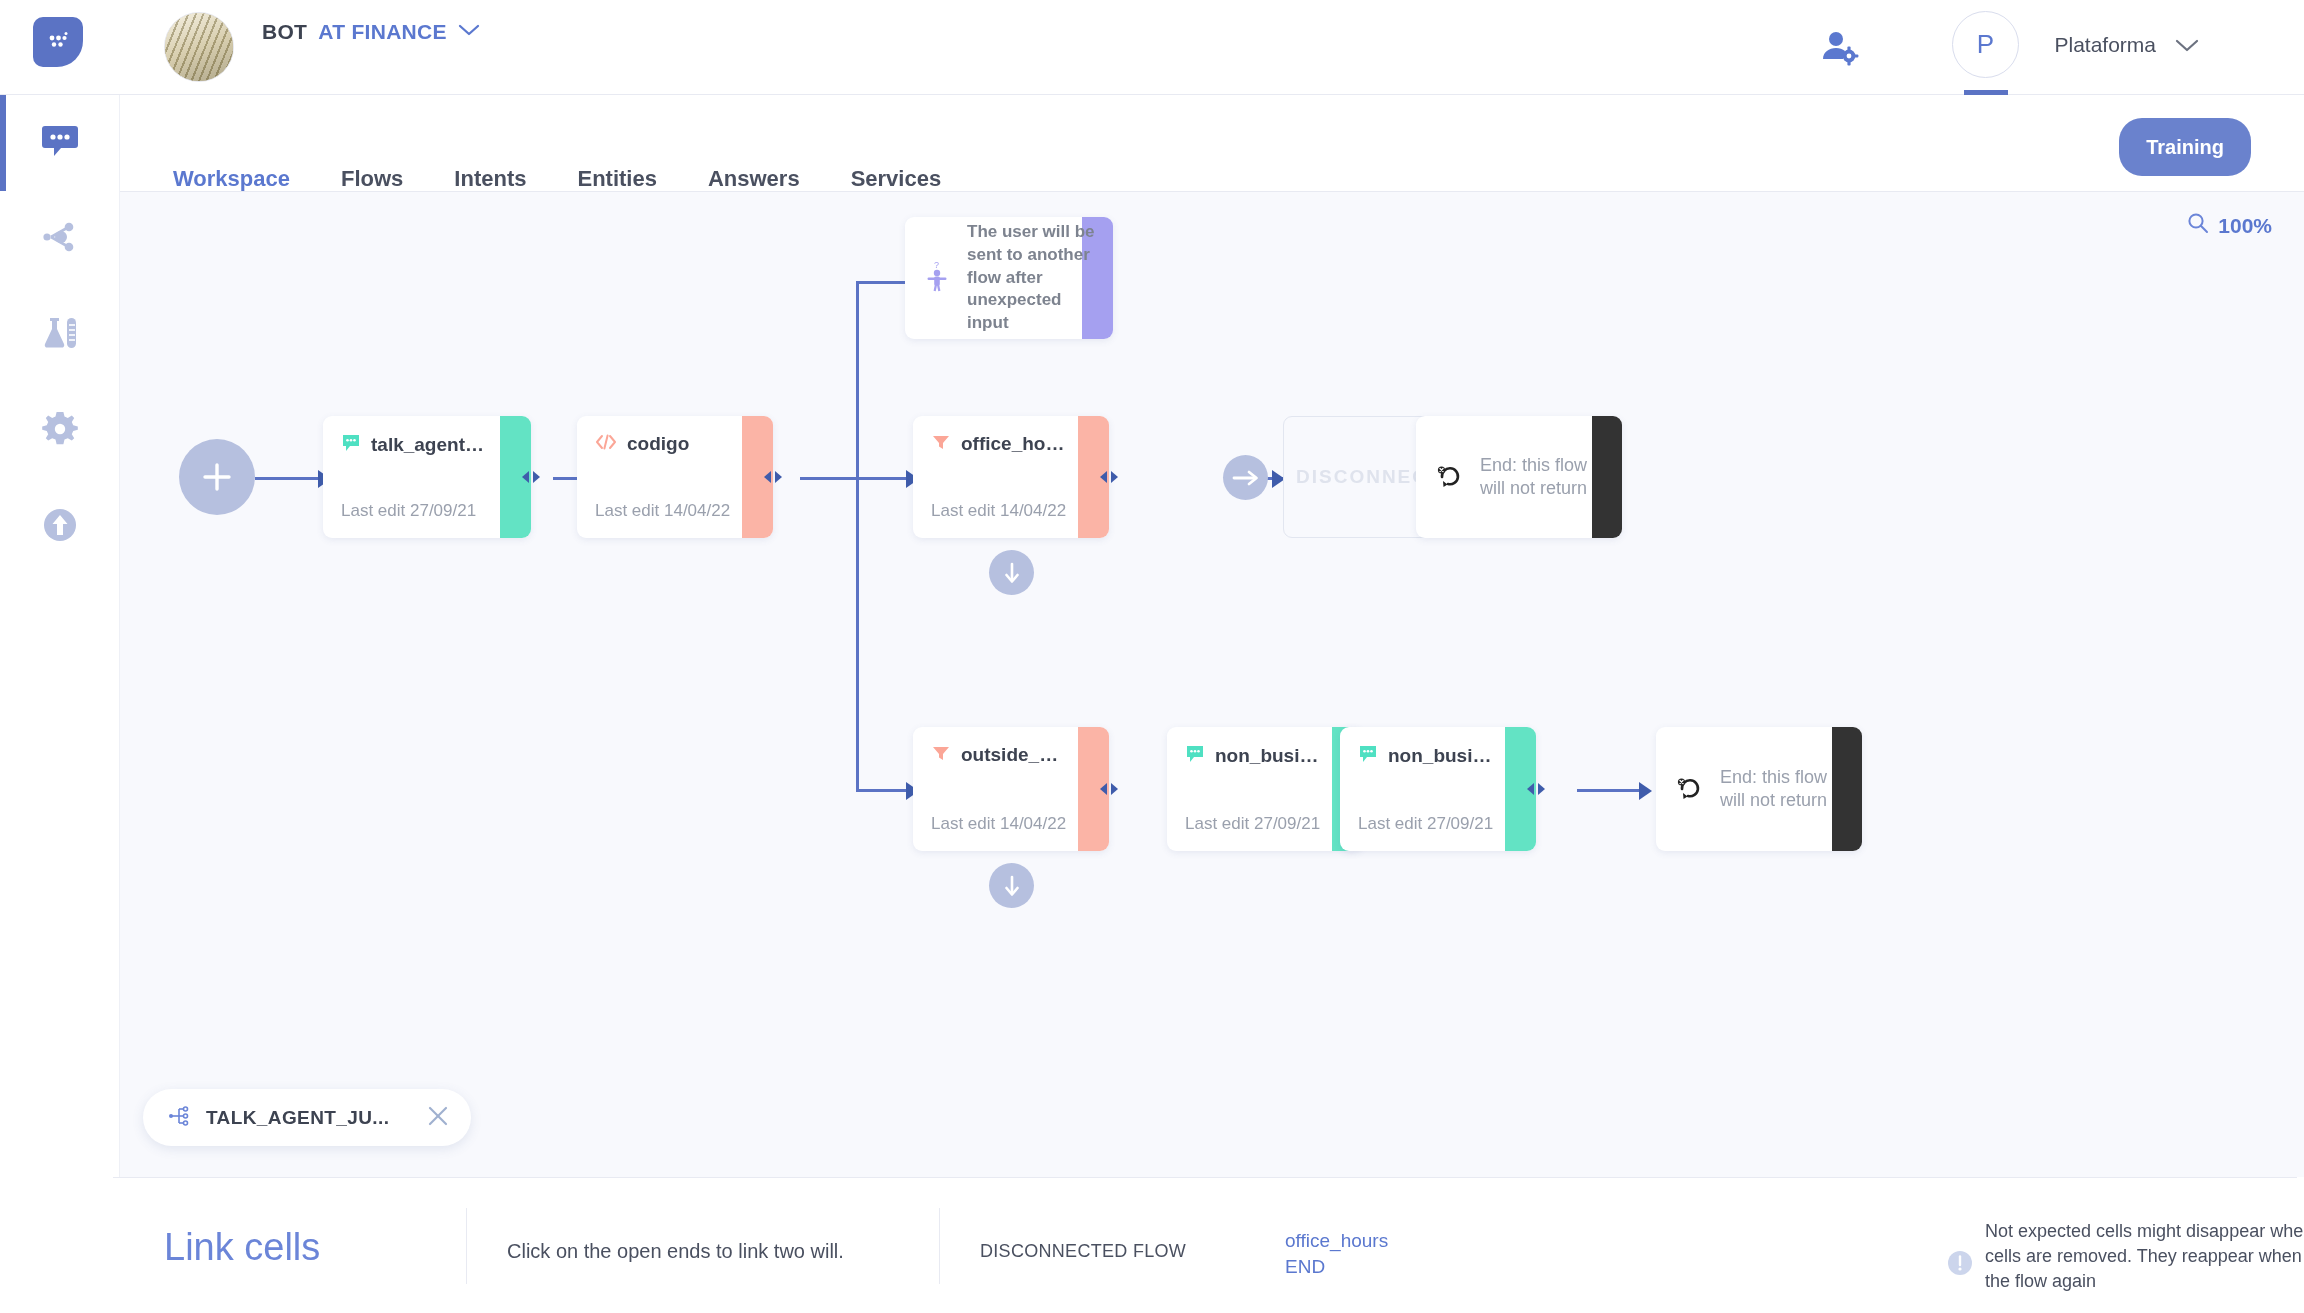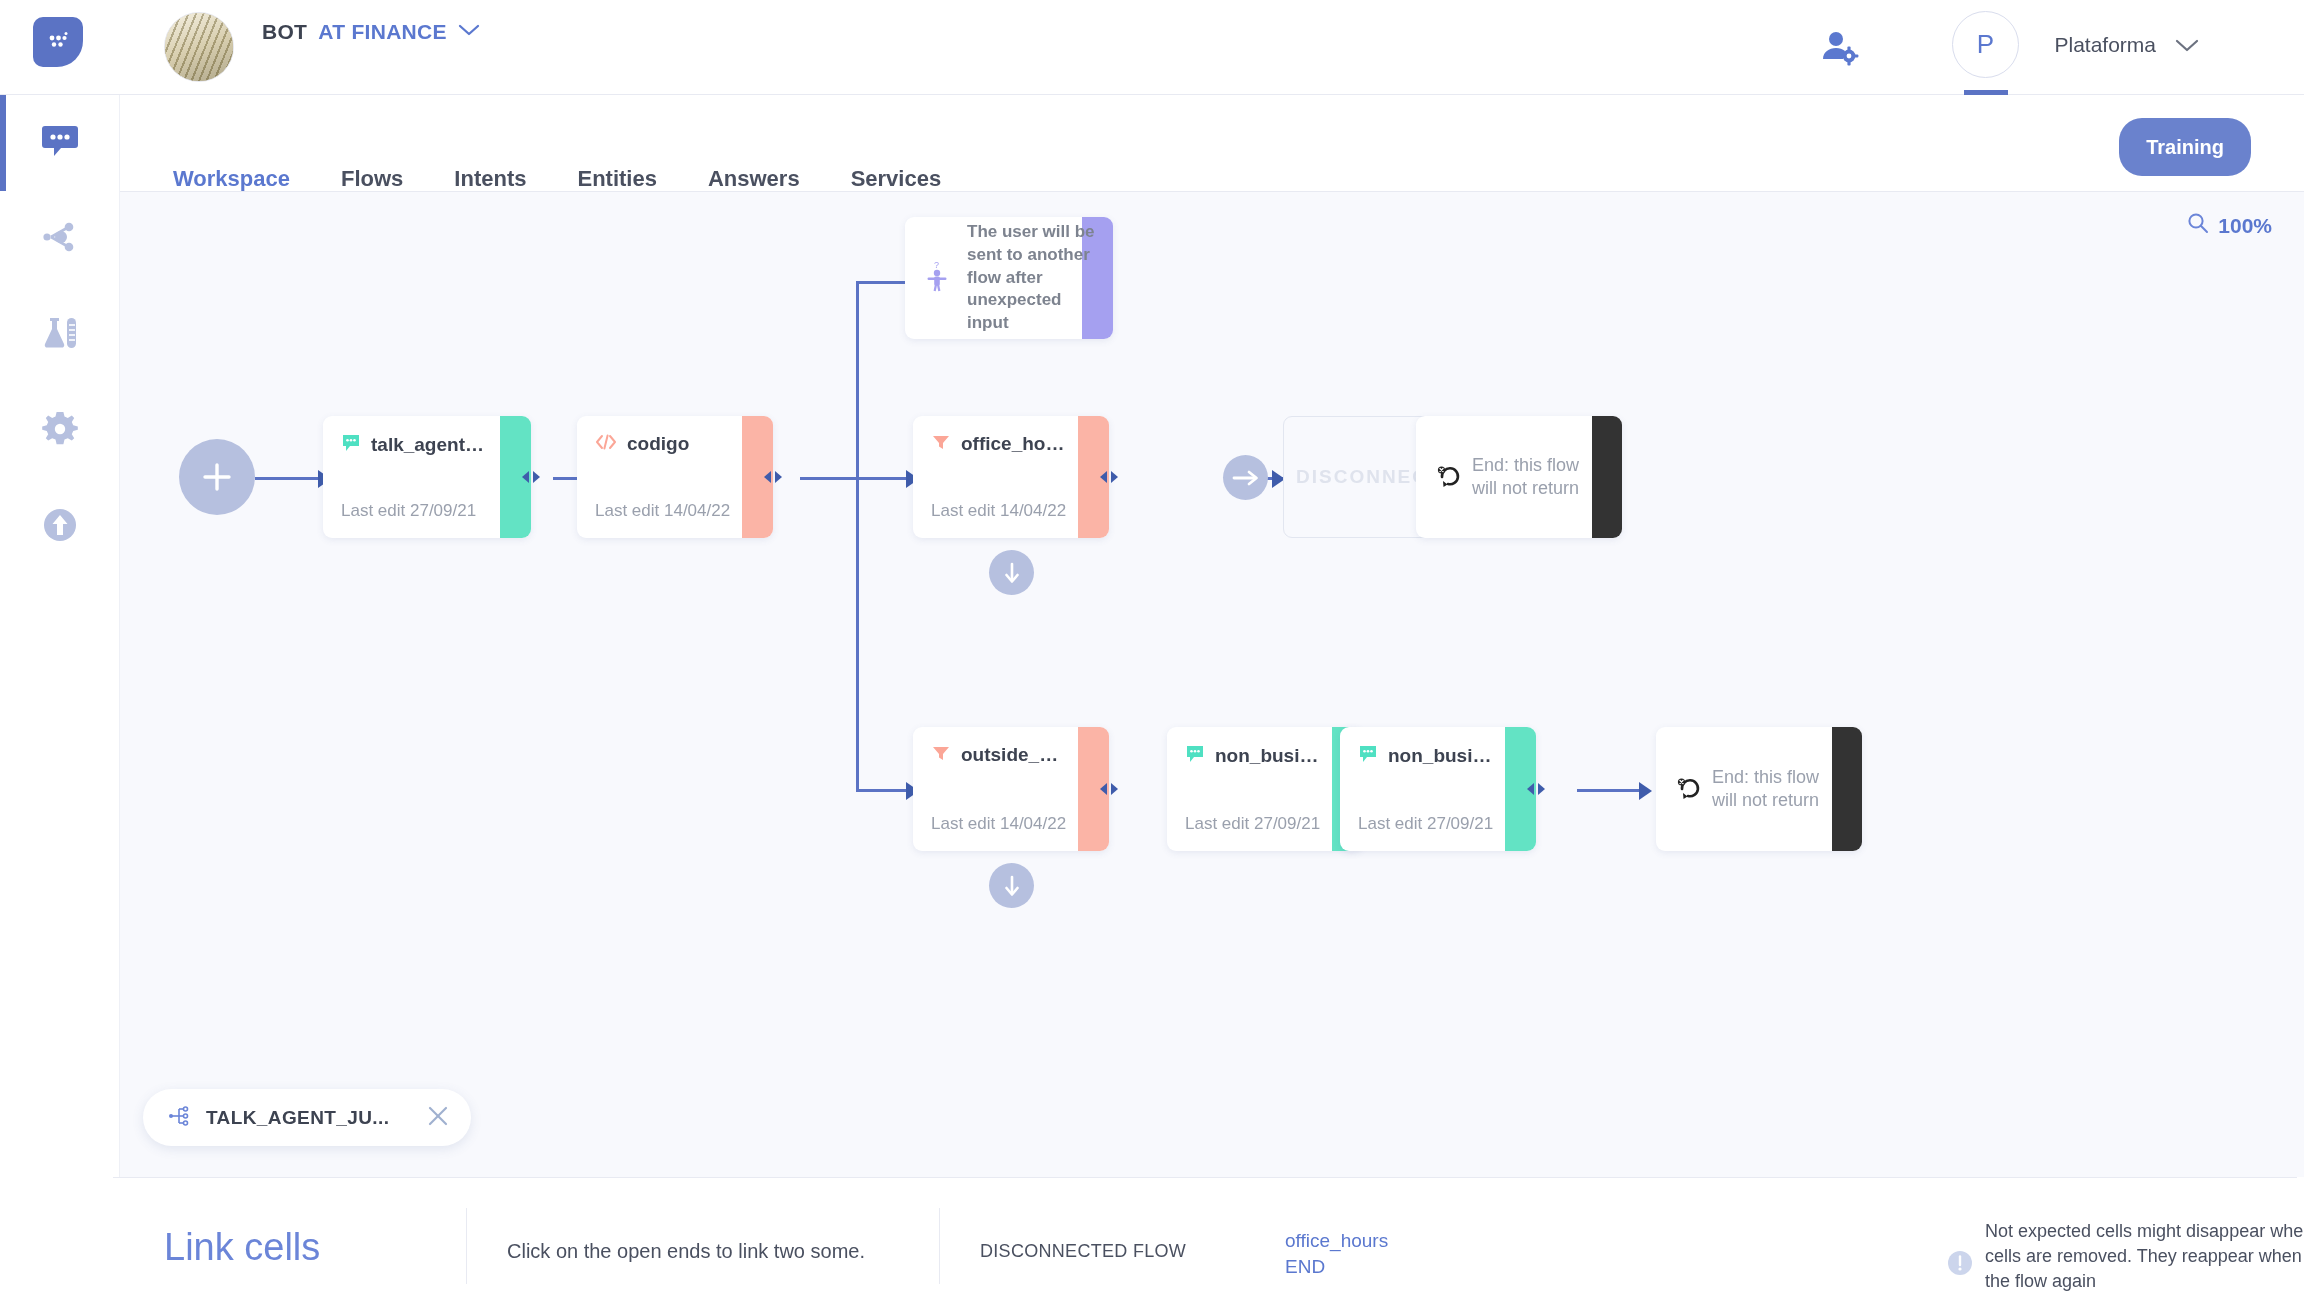--- a/index.html
+++ b/index.html
@@ -121,21 +121,21 @@
   .node-title {
     font-size: 19px; font-weight: bold; color: #3d4351;
     white-space: nowrap; overflow: hidden; text-overflow: ellipsis;
   }
   .node-foot {
     position: absolute; left: 18px; bottom: 17px;
     font-size: 17px; color: #9aa0ad;
   }
   .node.terminal .node-bar { background: #333333; width: 30px; }
   .node-term-text {
-    position: absolute; left: 56px; top: 50%; transform: translateY(-50%);
+    position: absolute; left: 64px; top: 50%; transform: translateY(-50%);
     font-size: 18px; color: #9aa0ad; line-height: 1.28; width: 130px;
   }
   .node-term-icon { position: absolute; left: 20px; top: 50%; transform: translateY(-50%); }
   .node.ghost {
     background: #f8f9fd; border: 1px solid #e2e6f0; box-shadow: none;
     display: flex; align-items: center; justify-content: center;
   }
   .ghost-label { font-size: 19px; color: #dfe3ed; letter-spacing: 2px; font-weight: bold; }
   .node-multi-text {
     position: absolute; left: 62px; top: 50%; transform: translateY(-50%);
@@ -598,21 +598,21 @@
     <svg width="22" height="22" viewBox="0 0 22 22">
         <line x1="3" y1="3" x2="19" y2="19" stroke="#9fb0cf" stroke-width="2.2" stroke-linecap="round"></line>
         <line x1="19" y1="3" x2="3" y2="19" stroke="#9fb0cf" stroke-width="2.2" stroke-linecap="round"></line>
       </svg>
   </span>
 </div>
 
 <div id="bottombar">
   <div id="bb-title">Link cells</div>
   <div class="bb-sep" style="left:353px;"></div>
-  <div id="bb-hint">Click on the open ends to link two some.</div>
+  <div id="bb-hint">Click on the open ends to link two will.</div>
   <div class="bb-sep" style="left:826px;"></div>
   <div id="bb-discon-label">DISCONNECTED FLOW</div>
   <div id="bb-discon-value">
     <div>office_hours</div>
     <div>END</div>
   </div>
   <div id="bb-note-icon">
     <svg width="26" height="26" viewBox="0 0 26 26">
       <circle cx="13" cy="13" r="12" fill="#ccd5ec"></circle>
       <line x1="13" y1="6.5" x2="13" y2="15" stroke="#ffffff" stroke-width="2.4" stroke-linecap="round"></line>

